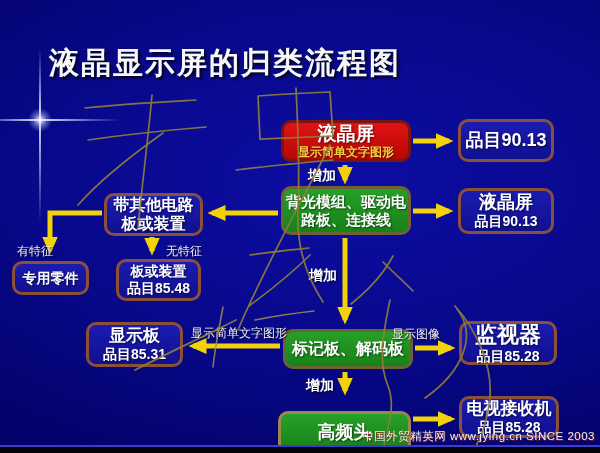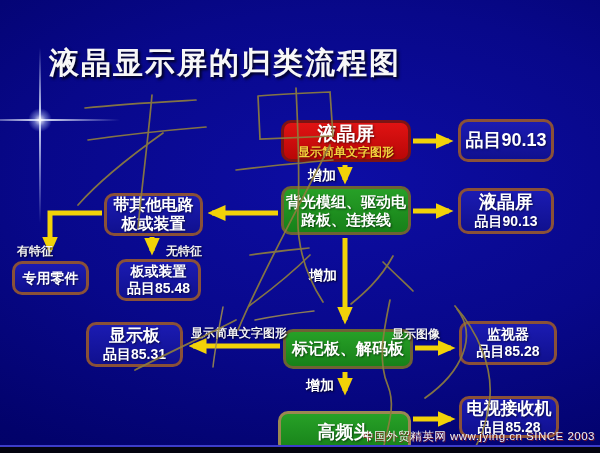--- a/index.html
+++ b/index.html
@@ -42,21 +42,21 @@
     background:linear-gradient(180deg,#27a027 0%,var(--node-green,#178119) 100%);
     border:3px solid var(--node-green-border,#6e6234);
   }
   .green.tan-border{border-color:#9b8752;margin-top:13px;}
 
   .flow-label{
     position:absolute;color:#fff;font-weight:bold;font-size:14px;
     text-shadow:1px 1px 2px rgba(0,0,0,.75);white-space:nowrap;
   }
   .flow-sublabel{
-    position:absolute;color:#f2f2f2;font-weight:bold;font-size:12px;
+    position:absolute;color:#f2f2f2;font-weight:normal;font-size:12px;
     text-shadow:1px 1px 2px rgba(0,0,0,.75);white-space:nowrap;
   }
 
   .layer{position:absolute;left:0;top:0;}
 
   .flareH{position:absolute;left:-25px;top:119px;width:145px;height:2px;
     background:linear-gradient(90deg,rgba(255,255,255,0),rgba(235,241,255,.95) 45%,rgba(255,255,255,0));}
   .flareV{position:absolute;left:39px;top:48px;width:2px;height:175px;
     background:linear-gradient(180deg,rgba(255,255,255,0),rgba(225,234,255,.95) 40%,rgba(255,255,255,0));}
   .flareC{position:absolute;left:28px;top:108px;width:24px;height:24px;border-radius:50%;
@@ -137,21 +137,21 @@
   <div class="node blue" style="left:86px;top:322px;width:97px;height:45px">
     <span class="t1" style="font-size:17px">显示板</span>
     <span class="t2" style="font-size:14px">品目85.31</span>
   </div>
 
   <div class="node green" style="left:283px;top:329px;width:130px;height:40px">
     <span class="t1" style="font-size:16px">标记板、解码板</span>
   </div>
 
   <div class="node blue" style="left:459px;top:321px;width:98px;height:44px">
-    <span class="t1" style="font-size:14px">监视器</span>
+    <span class="t1" style="font-size:22px">监视器</span>
     <span class="t2" style="font-size:14px">品目85.28</span>
   </div>
 
   <div class="node green tan-border" style="left:278px;top:398px;width:133px;height:43px">
     <span class="t1" style="font-size:18px">高频头</span>
   </div>
 
   <div class="node blue" style="left:459px;top:396px;width:100px;height:42px">
     <span class="t1" style="font-size:17px">电视接收机</span>
     <span class="t2" style="font-size:14px">品目85.28</span>

